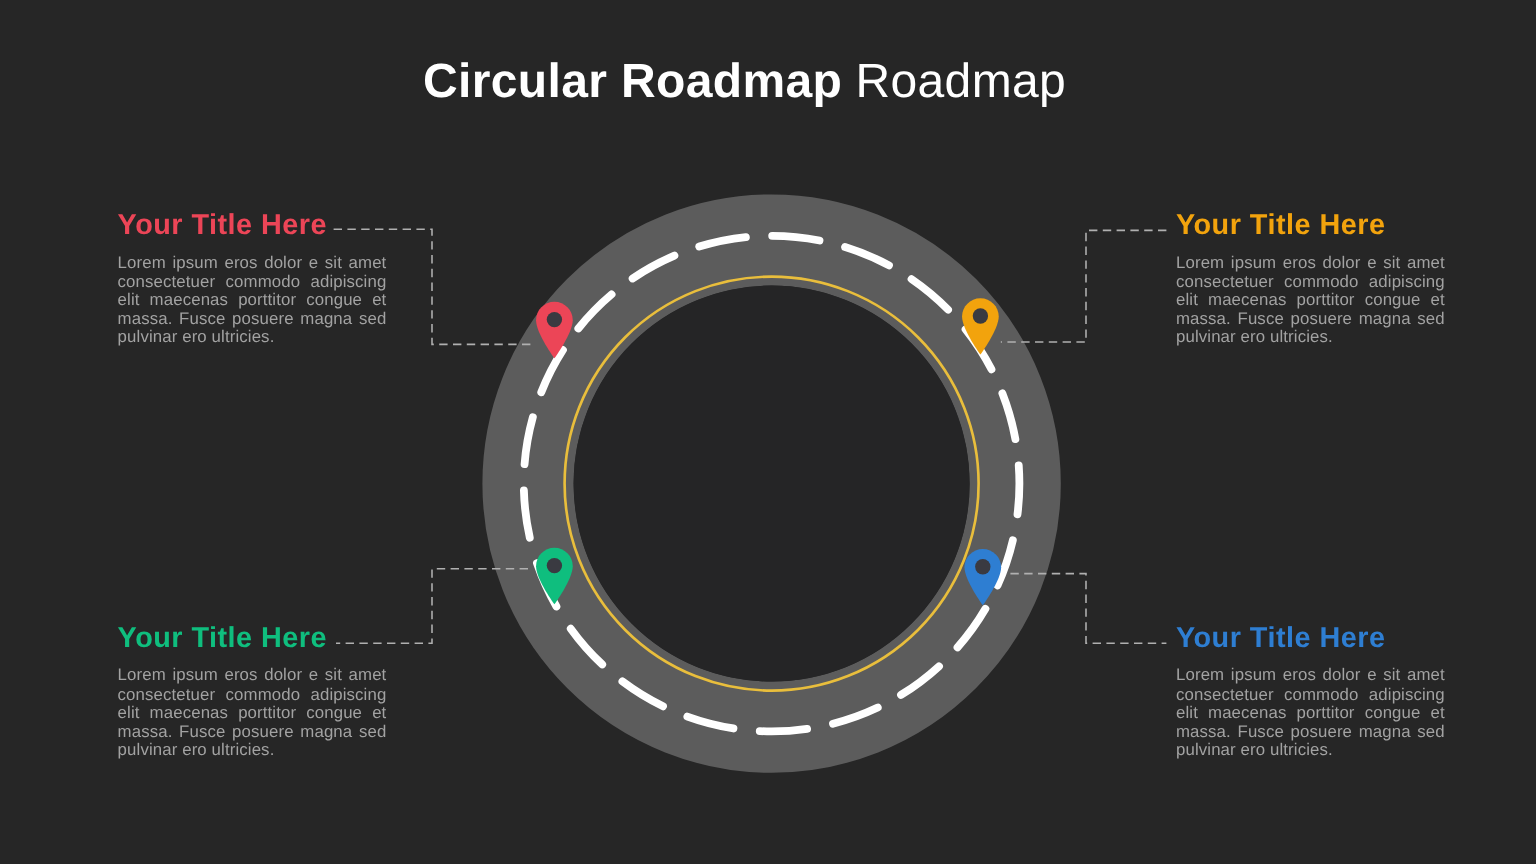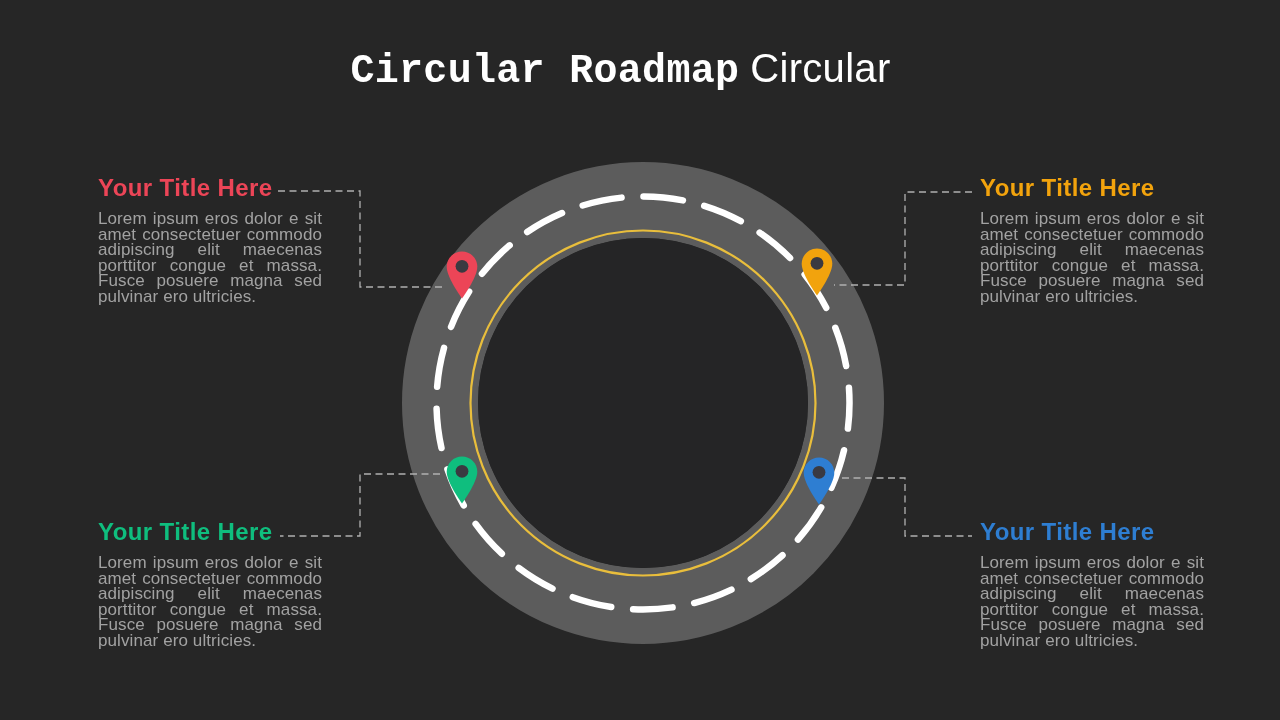--- a/index.html
+++ b/index.html
@@ -20,21 +20,21 @@
     position: absolute;
     top: 46px;
     left: 0;
     width: 1241px;
     text-align: center;
     color: #ffffff;
     font-size: 40px;
     letter-spacing: 0.3px;
     white-space: nowrap;
   }
-  .main-title .bold { font-weight: 700; font-family: Liberation Mono, monospace; }
+  .main-title .bold { font-weight: 700; }
   .main-title .light { font-weight: 400; margin-left: 11px; }
 
   .diagram-svg {
     position: absolute;
     top: 0;
     left: 0;
   }
 
   .text-block {
     position: absolute;
@@ -49,33 +49,33 @@
     margin: 0 0 12px 0;
     font-size: 24px;
     font-weight: 700;
     letter-spacing: 0.4px;
     line-height: 23px;
     white-space: nowrap;
   }
   .block-body {
     margin: 0;
     width: 224px;
-    font-size: 17px;
+    font-size: 14px;
     line-height: 15.6px;
     letter-spacing: 0.1px;
     text-align: justify;
   }
 </style>
 </head>
 <body>
 
 <div class="slide" style="background: rgb(38, 38, 38);">
 
   <div class="main-title">
-    <span class="bold">Circular Roadmap</span><span class="light">Circular</span>
+    <span class="bold">Circular Roadmap</span><span class="light">Roadmap</span>
   </div>
 
   <svg class="diagram-svg" width="1280" height="720" viewBox="0 0 1280 720">
 
     <circle cx="643" cy="403" r="203" fill="none" stroke-width="76" stroke="#5C5C5C"></circle>
 
     <circle cx="643" cy="403" r="165" fill="#252526"></circle>
 
     <circle cx="643" cy="403" r="172.5" fill="none" stroke-width="2.2" stroke="#E9BE3C"></circle>
 

